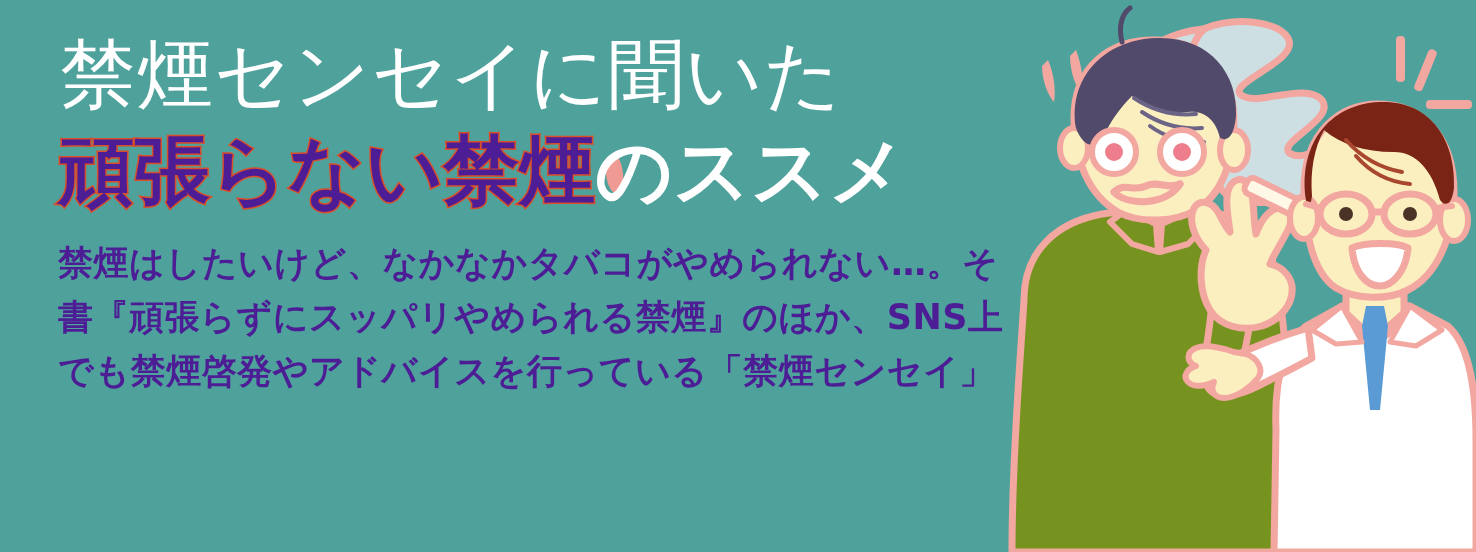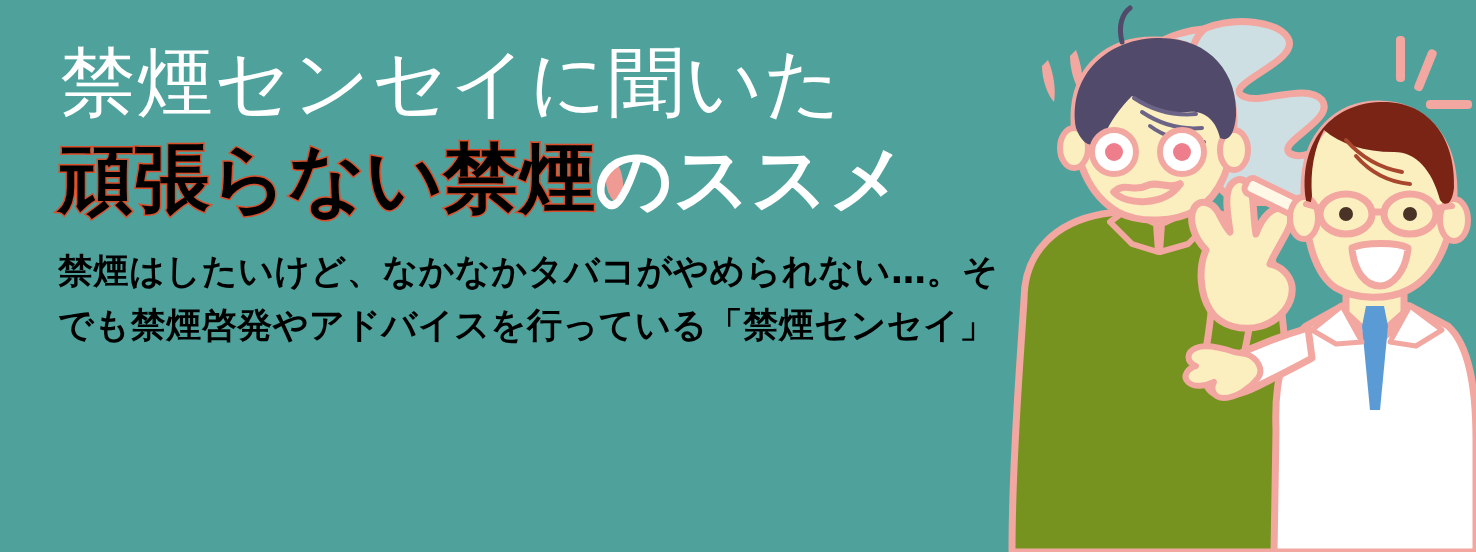--- a/index.html
+++ b/index.html
@@ -12,21 +12,21 @@
     width: 1476px;
     height: 552px;
     background: #4FA29C;
     overflow: hidden;
     font-family: "DejaVu Sans", "Liberation Sans", sans-serif;
   }
 
   
   .text-col {
     position: absolute;
-    left: 0; top: 12px;
+    left: 0; top: 4px;
     width: 1010px;
     height: 429px;
   }
 
   .headline-1 {
     position: absolute;
     left: 60px;
     top: 28px;
     width: 950px;
     font-size: 76px;
@@ -44,21 +44,21 @@
     top: 124px;
     width: 960px;
     font-size: 76px;
     line-height: 86px;
     font-weight: 700;
     letter-spacing: 0px;
     white-space: nowrap;
     font-family: "DejaVu Sans", "Liberation Sans", sans-serif;
   }
   .headline-2 .gold {
-    color: #000000;
+    color: #4c1d95;
     -webkit-text-stroke: 3px #D94F2B;
     paint-order: stroke fill;
     text-shadow: 0 0 0 #D94F2B;
   }
   .headline-2 .plain {
     color: #FFFFFF;
     -webkit-text-stroke: 0px transparent;
   }
 
   
@@ -80,21 +80,21 @@
   .no-wrap .glyph {
     position: relative;
     z-index: 1;
   }
 
   .body-copy {
     position: absolute;
     left: 58px;
     top: 232px;
     width: 950px;
-    color: #000000;
+    color: #4c1d95;
     font-size: 35px;
     line-height: 54px;
     font-weight: 700;
     letter-spacing: 0.5px;
     font-family: "DejaVu Sans", "Liberation Sans", sans-serif;
   }
   .body-copy .line { display: block; white-space: nowrap; }
 
   
   .illus {
@@ -114,20 +114,21 @@
   <div class="text-col">
 
     <div class="headline-1">禁煙センセイに聞いた</div>
 
     <div class="headline-2">
       <span class="gold">頑張らない禁煙</span><span class="no-wrap"><span class="pink-blob"></span><span class="glyph plain">の</span></span><span class="plain">ススメ</span>
     </div>
 
     <div class="body-copy">
       <span class="line">禁煙はしたいけど、なかなかタバコがやめられない…。そ</span>
+      <span class="line">書『頑張らずにスッパリやめられる禁煙』のほか、SNS上</span>
       <span class="line">でも禁煙啓発やアドバイスを行っている「禁煙センセイ」</span>
     </div>
 
   </div>
 
   <div class="illus">
     <svg width="470" height="552" viewBox="0 0 470 552" xmlns="http://www.w3.org/2000/svg">
 
       <g>
         <path d="M150 45 C172 27 232 22 246 36 C256 46 230 60 205 68 C188 73 142 62 150 45 Z" fill="#CEDFE4" stroke="#F2A7A0" stroke-width="7" stroke-linejoin="round"></path>

